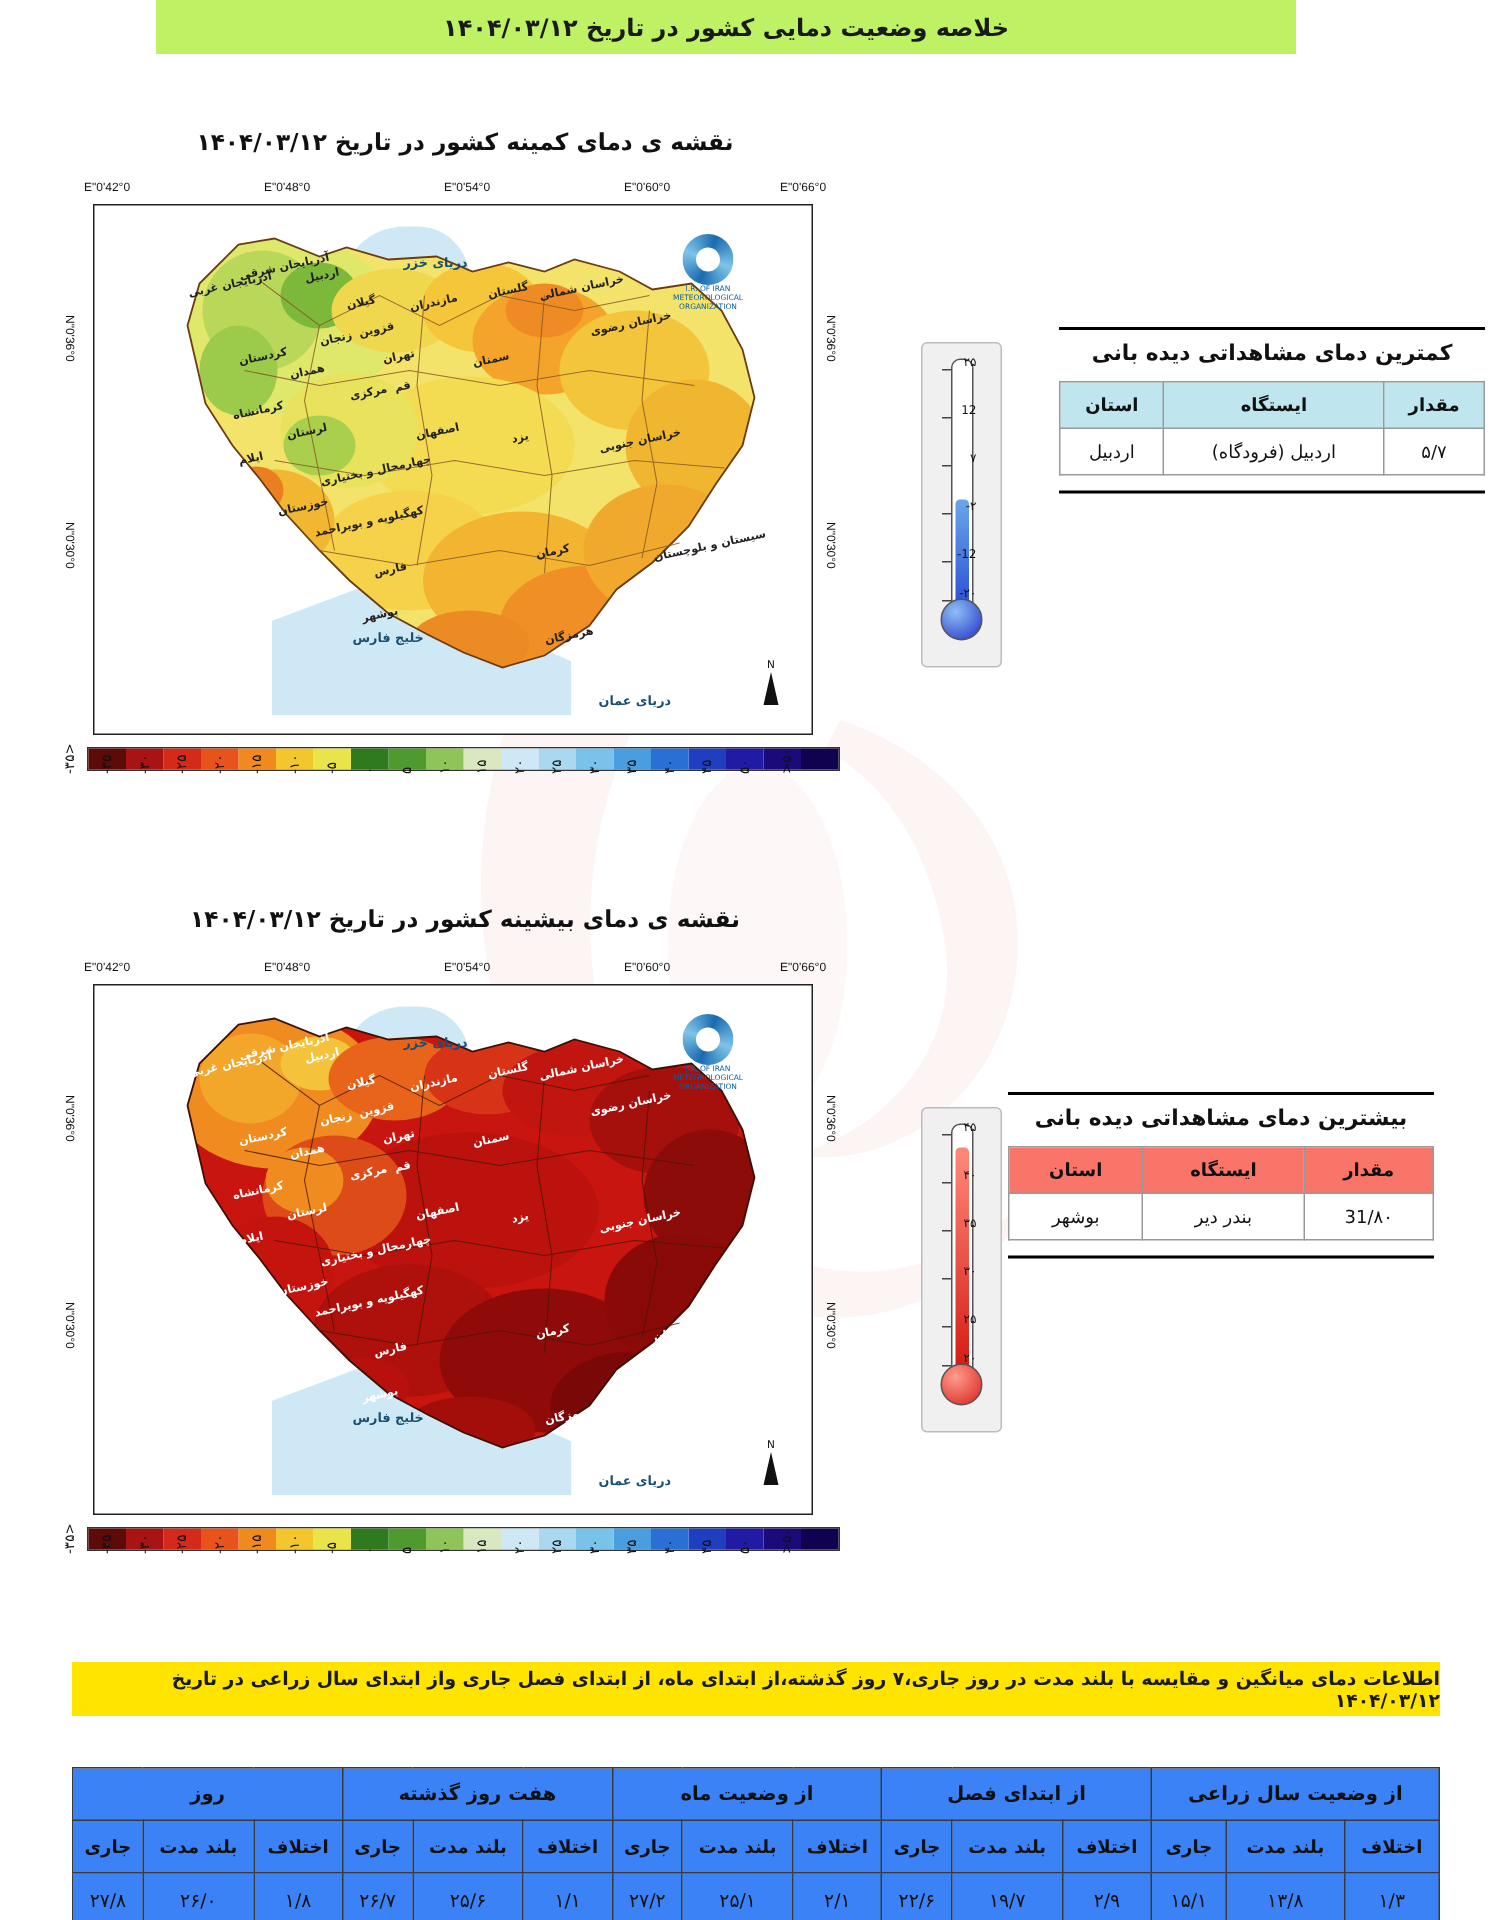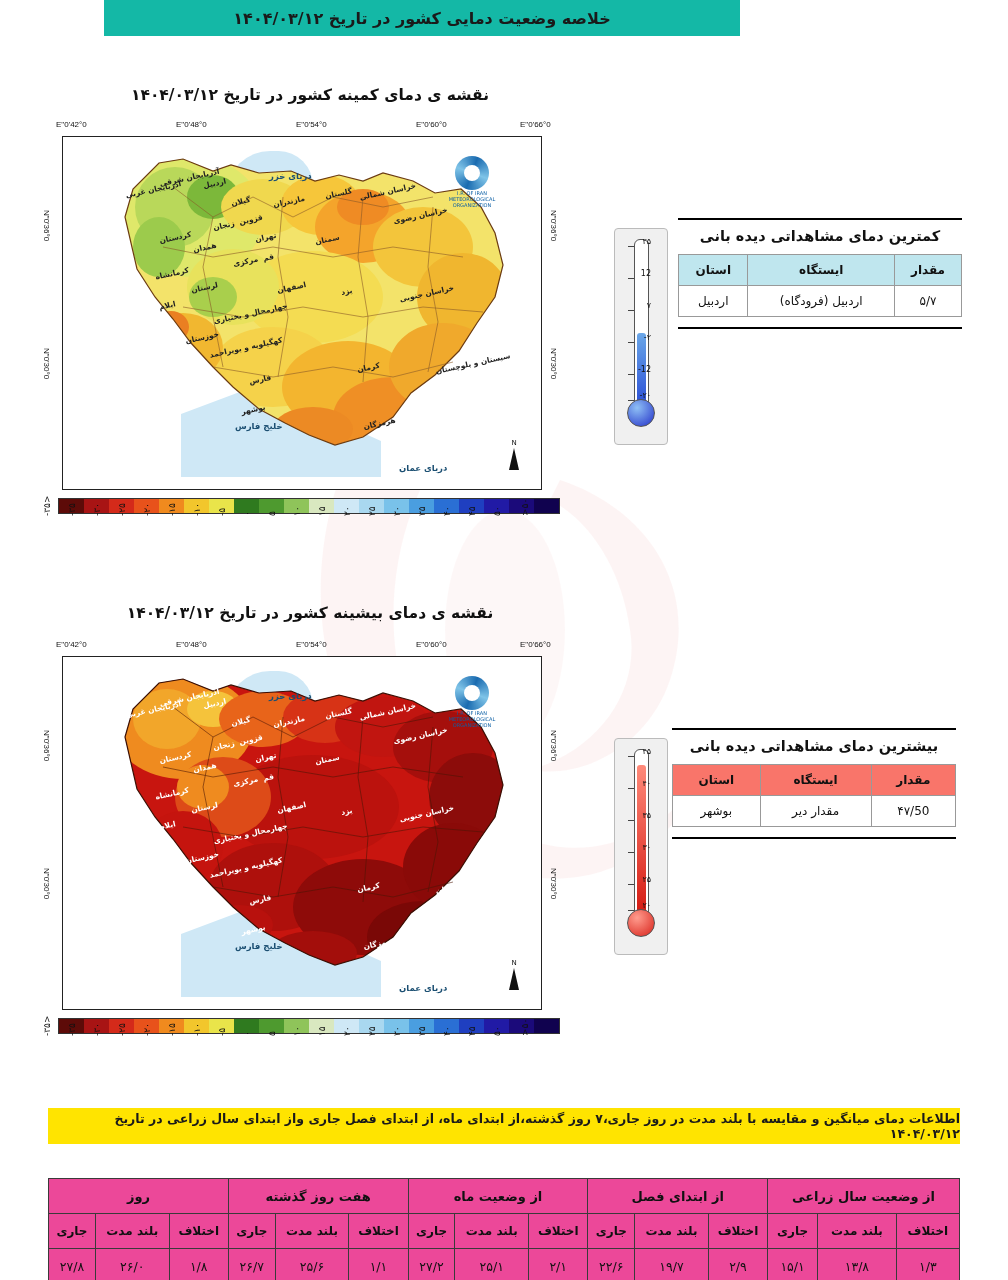--- a/index.html
+++ b/index.html
@@ -13,22 +13,22 @@
   }
   
   .watermark{
     position:absolute;left:230px;top:330px;width:560px;height:620px;
     pointer-events:none;opacity:.13;z-index:0;
   }
   .watermark svg{width:100%;height:100%;}
 
   
   .banner{
-    position:absolute;top:0;left:104px;width:636px;height:36px;
-    background:#14b8a6;
+    position:absolute;top:0;left:104px;width:760px;height:36px;
+    background:#bef264;
     display:flex;align-items:center;justify-content:center;
     z-index:3;
   }
   .banner span{
     font-size:16px;font-weight:bold;color:#1a1a1a;letter-spacing:.2px;
   }
 
   
   .section-title{
     position:absolute;text-align:center;font-size:15.5px;font-weight:bold;color:#111;
@@ -131,21 +131,21 @@
   .thermo .scale{position:absolute;right:16px;top:8px;height:168px;width:26px;}
   .thermo .scale span{
     position:absolute;right:0;font-size:8px;color:#111;
   }
   .thermo .tick{position:absolute;left:0;width:6px;height:1px;background:#444;}
 
   
   .extreme{
     position:absolute;z-index:3;width:284px;
   }
-  #extreme-min{left:632px;top:218px;padding-left:46px;}
+  #extreme-min{left:660px;top:218px;padding-left:46px;}
   #extreme-max{left:672px;top:728px;}
   .extreme .rule{height:2px;background:#000;width:100%;}
   .extreme h3{
     margin:8px 0 10px;font-size:14.5px;font-weight:bold;text-align:center;color:#111;
   }
   .extreme table{border-collapse:collapse;width:100%;font-size:12px;}
   .extreme th,.extreme td{
     border:1px solid #999;padding:4px 3px;text-align:center;height:22px;
   }
   .extreme th{font-weight:bold;}
@@ -160,21 +160,21 @@
     background:#ffe400;display:flex;align-items:center;justify-content:center;z-index:3;
   }
   .banner2 span{font-size:12.5px;font-weight:bold;color:#1a1a1a;}
 
   
   .bottom-table{
     position:absolute;top:1178px;left:48px;width:912px;z-index:3;
     border-collapse:collapse;font-size:12.5px;
   }
   .bottom-table th,.bottom-table td{
-    border:1px solid #3a3a3a;text-align:center;padding:5px 2px;height:24px;background:#ec4899;
+    border:1px solid #3a3a3a;text-align:center;padding:5px 2px;height:24px;background:#3b82f6;
     font-weight:bold;
   }
   .bottom-table .grp{font-size:13px;}
   .bottom-table .sub{font-size:12px;}
   .bottom-table td{font-weight:normal;}
 </style>
 </head>
 <body>
 
 <div class="watermark">
@@ -573,22 +573,22 @@
   <table>
     <thead>
       <tr>
         <th class="max-head">مقدار</th>
         <th class="max-head">ایستگاه</th>
         <th class="max-head">استان</th>
       </tr>
     </thead>
     <tbody>
       <tr>
-        <td>۴۷/50</td>
-        <td>مقدار دیر</td>
+        <td>31/۸۰</td>
+        <td>بندر دیر</td>
         <td>بوشهر</td>
       </tr>
     </tbody>
   </table>
   <div class="rule-bottom"></div>
 </div>
 
 <div class="banner2">
   <span>اطلاعات دمای میانگین و مقایسه با بلند مدت در روز جاری،۷ روز گذشته،از ابتدای ماه، از ابتدای فصل جاری واز ابتدای سال زراعی  در تاریخ ۱۴۰۴/۰۳/۱۲</span>
 </div>

